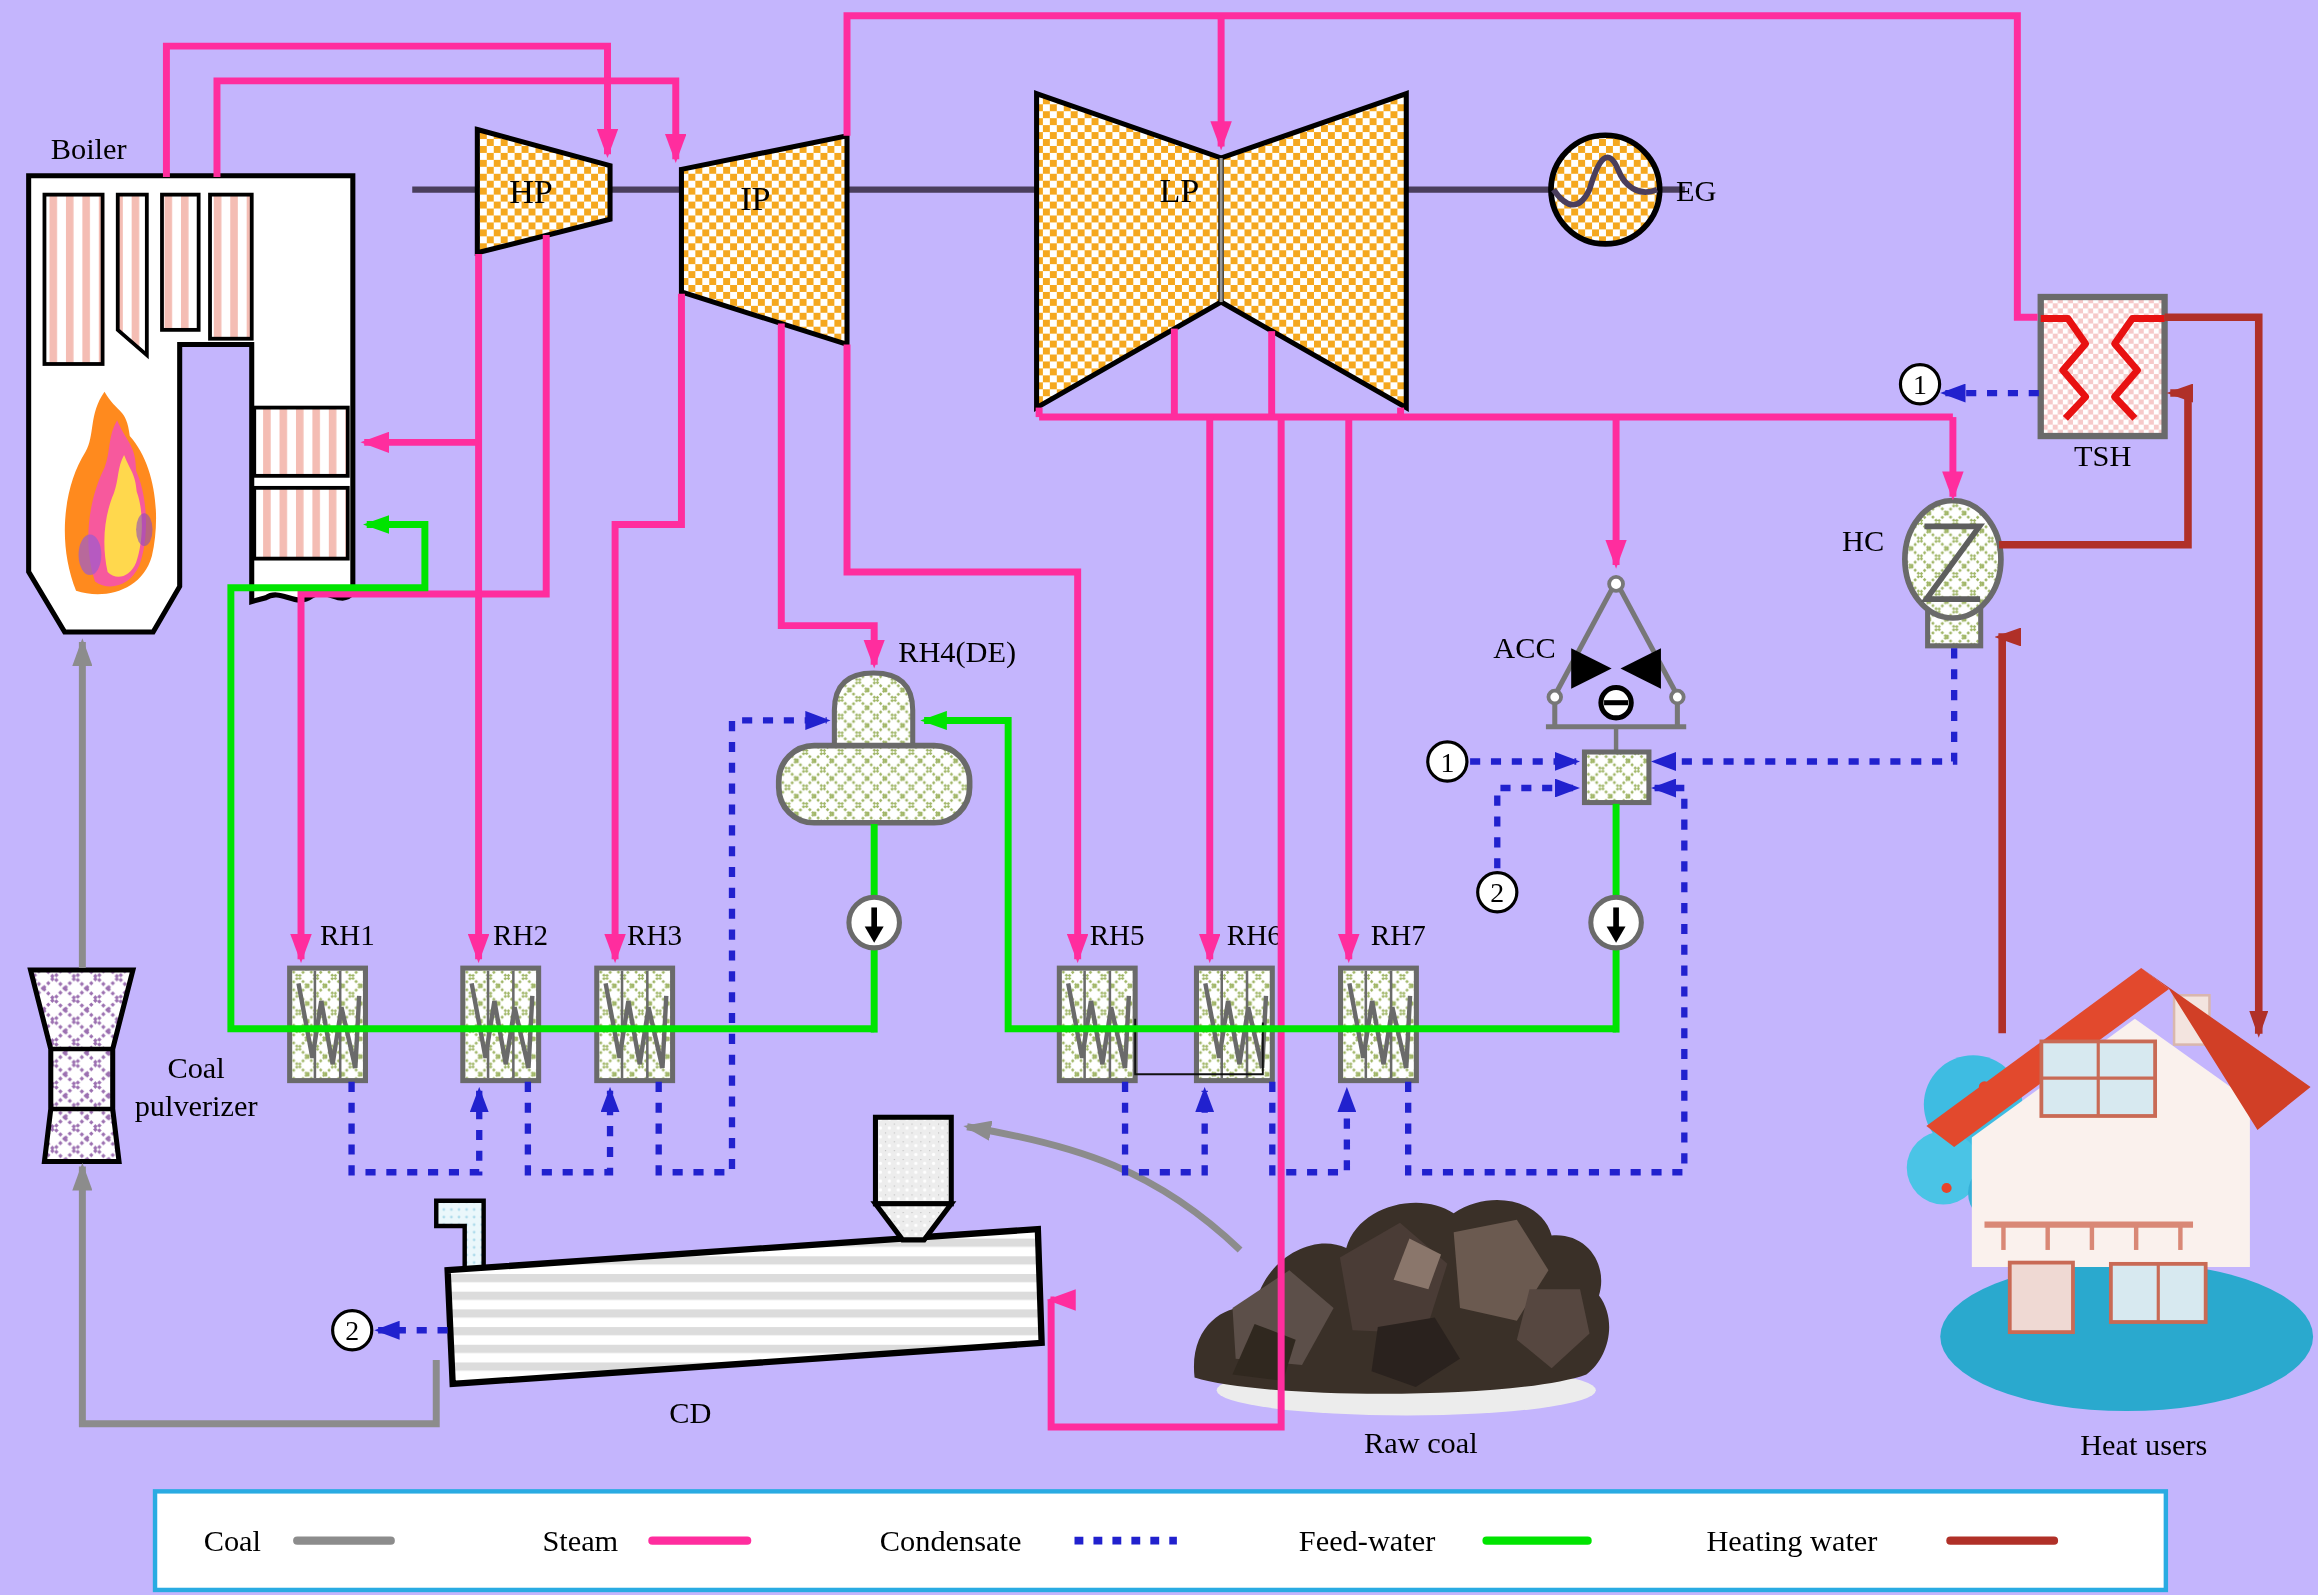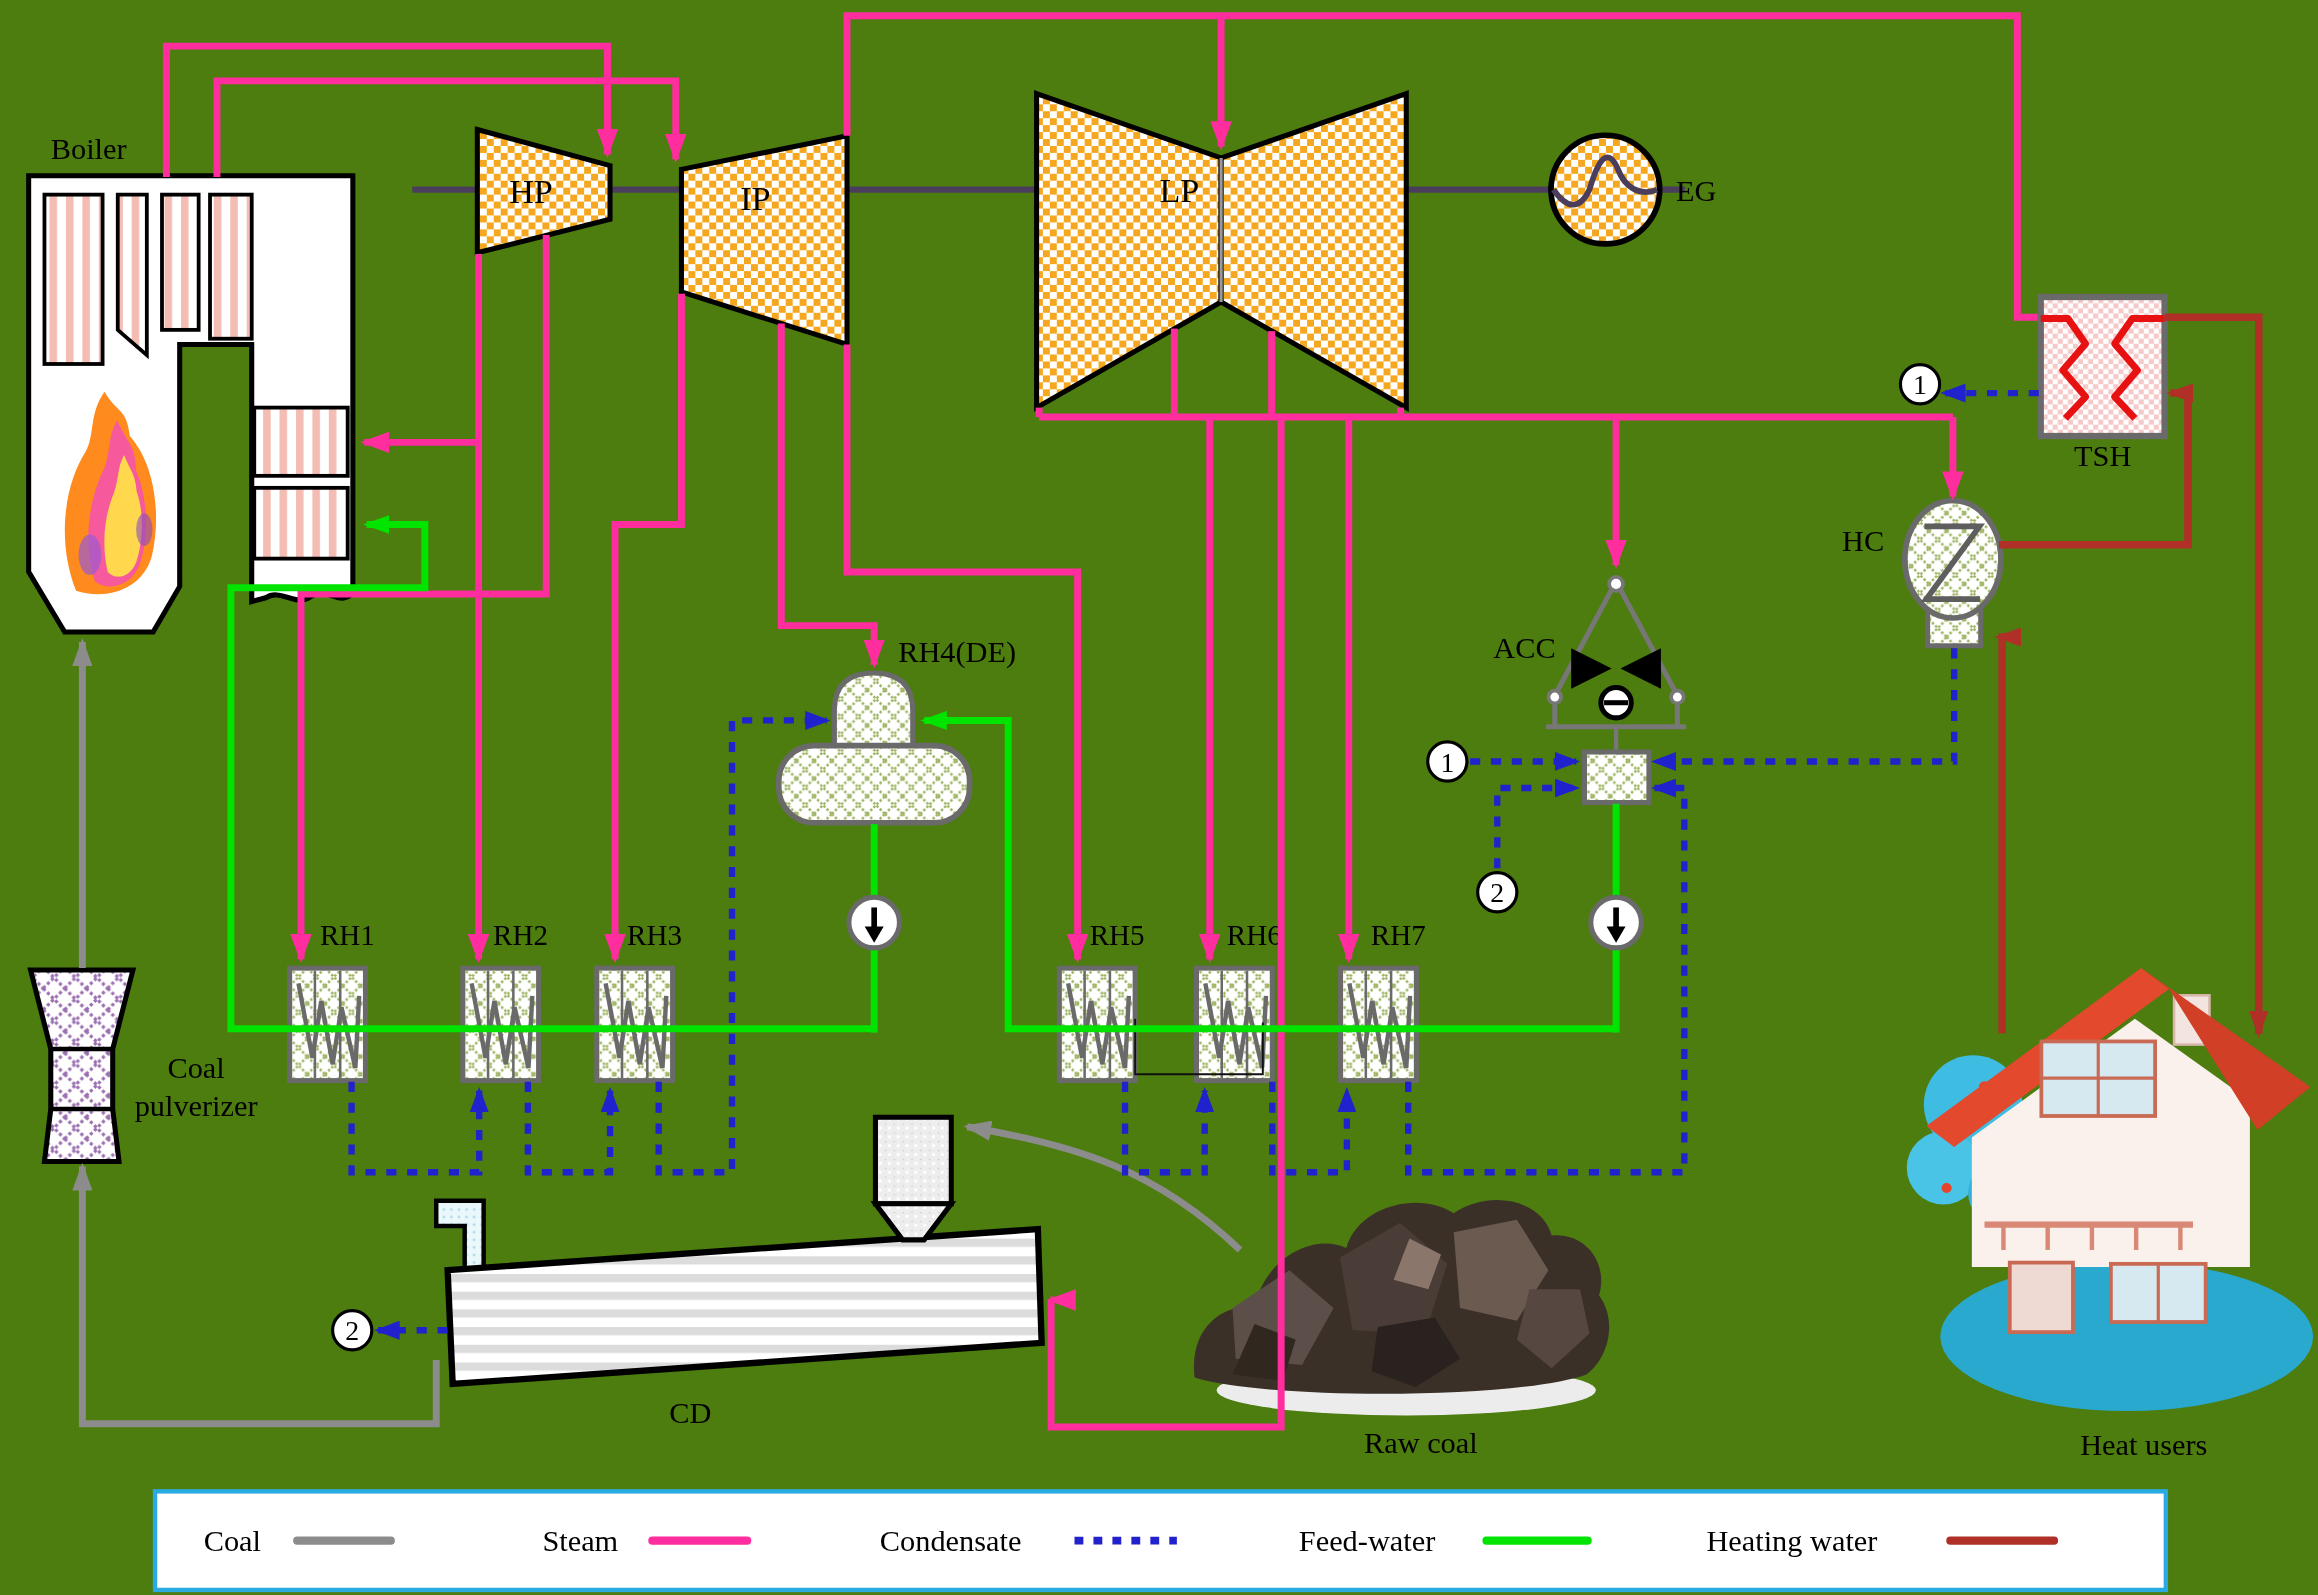--- a/index.html
+++ b/index.html
@@ -1,16 +1,16 @@
 <!DOCTYPE html>
 <html style="font-size:10px"><head>
 <meta charset="utf-8">
 <style>
   html,body{margin:0;padding:0;background:#fff;}
-  .stage{position:relative;width:2319px;height:1595px;background:#4d7c0f;overflow:hidden;text-decoration:underline;}
+  .stage{position:relative;width:2319px;height:1595px;background:#c4b5fd;overflow:hidden;text-decoration:underline;}
   svg{position:absolute;left:0;top:0;}
   text{font-family:"Liberation Serif","DejaVu Serif",serif;fill:#000;}
   .lbl{font-size:48px;}
   .lblBig{font-size:54px;}
   .lblRH{font-size:46px;}
   .tag{font-size:44px;}
   .legendText{font-size:48px;}
 </style>
 </head>
 <body>

